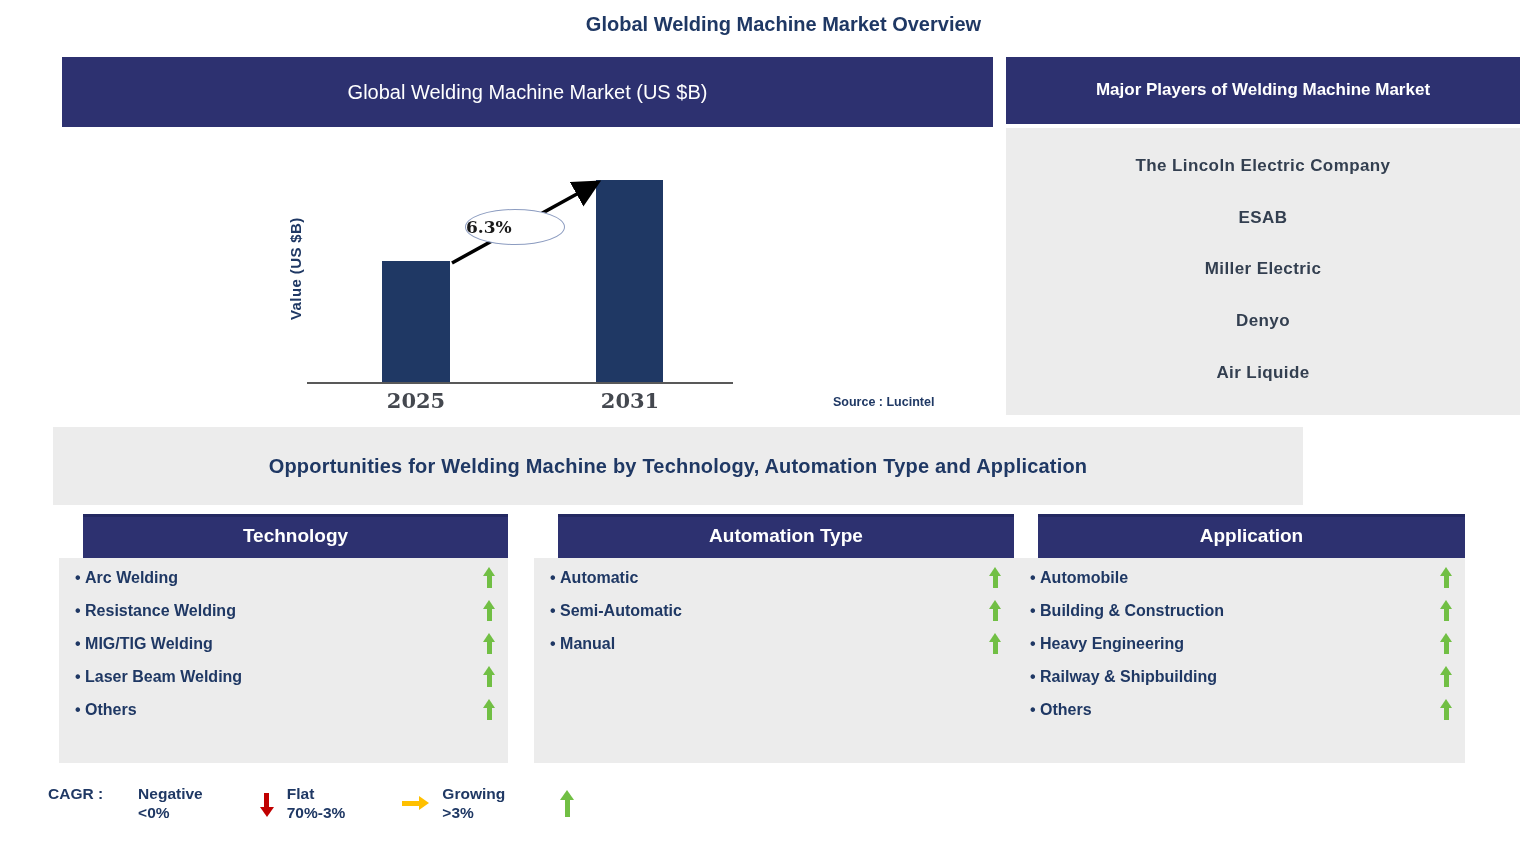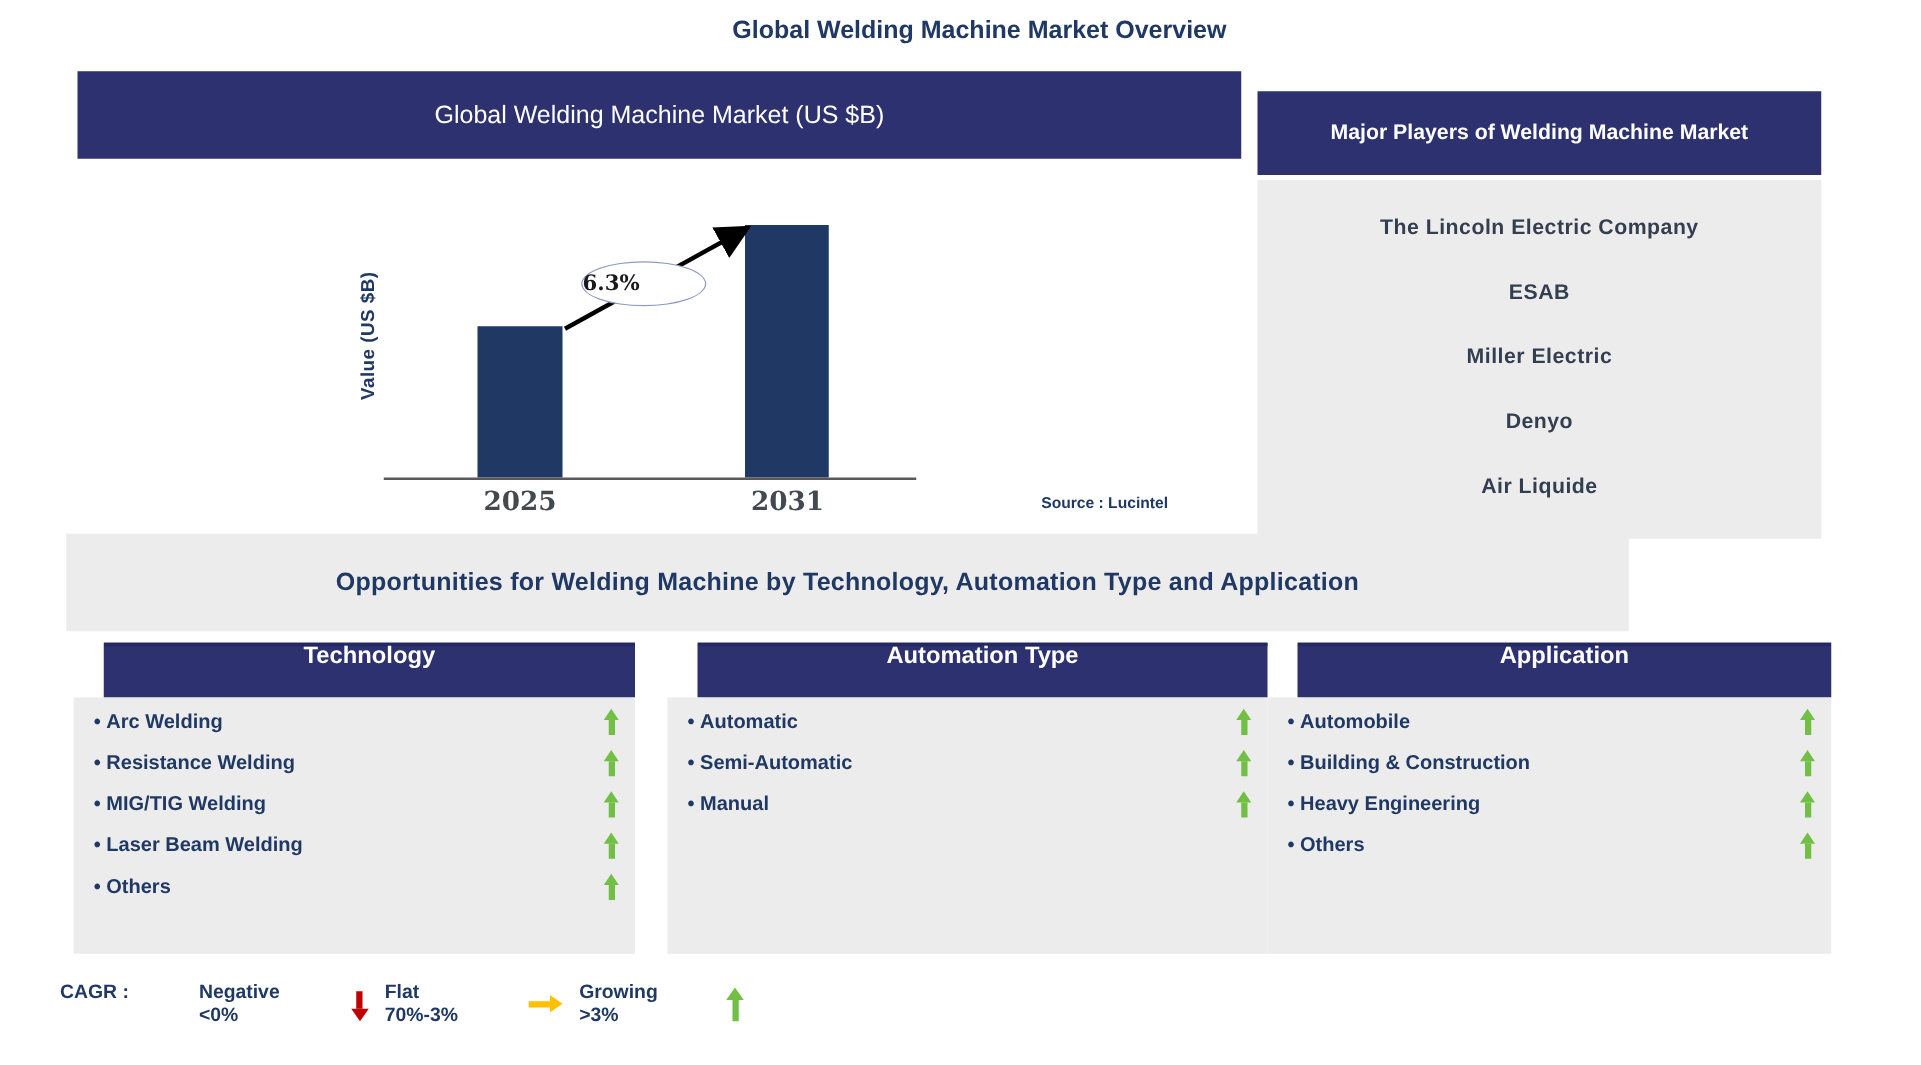--- a/index.html
+++ b/index.html
@@ -36,21 +36,21 @@
     font-family:"DejaVu Serif", serif; font-weight:bold; font-size:17px; color:#1a1a1a;
   }
   .x-tick {
     position:absolute; top:261px; width:120px; text-align:center;
     font-family:"DejaVu Serif", serif; font-weight:bold; font-size:21px; color:#44484F;
   }
   .x-tick-2025 { left:294px; }
   .x-tick-2031 { left:508px; }
   .source-label { position:absolute; left:771px; top:268px; font-weight:bold; font-size:12.5px; color:#1F3864; }
   
-  .right-panel { position:absolute; left:1006px; top:73px; width:451px; }
+  .right-panel { position:absolute; left:1006px; top:57px; width:514px; }
   .right-header {
     height:67px; background:#2D3170; color:#ffffff; font-weight:bold; font-size:17px;
     display:flex; align-items:center; justify-content:center; text-align:center;
     line-height:1.55; padding:0 28px; box-sizing:border-box;
   }
   .players-list {
     margin-top:4px; background:#ECECEC; height:287px; box-sizing:border-box;
     display:flex; flex-direction:column; justify-content:space-around; align-items:center;
     padding:12px 0 16px;
   }
@@ -61,33 +61,33 @@
     display:flex; align-items:center; justify-content:center;
     font-size:20px; font-weight:bold; color:#1F3864; letter-spacing:0.2px;
   }
   
   .opp-col { position:absolute; top:514px; }
   .col-technology { left:59px;  width:449px; }
   .col-automation { left:534px; width:480px; }
   .col-application{ left:1014px; width:451px; }
   .col-header {
     height:44px; background:#2D3170; box-shadow:inset 0 3px 0 #232861;
-    display:flex; align-items:flex-start; justify-content:center;
+    display:flex; align-items:center; justify-content:center;
     color:#ffffff; font-size:19px; font-weight:bold;margin-left:24px;
   }
   .col-body { background:#ECECEC; height:205px; padding-top:3px; box-sizing:border-box; }
   .opp-item { height:33px; display:flex; align-items:center; justify-content:space-between; padding:0 13px 0 16px; }
   .opp-item-label { font-weight:bold; font-size:16px; color:#1F3864; }
   .opp-item-label::before { content:"\2022\00a0"; }
   .up-arrow { display:flex; flex-direction:column; align-items:center; }
   .up-arrow .arrow-head { width:0; height:0; border-left:6.5px solid transparent; border-right:6.5px solid transparent; border-bottom:9px solid #71BF44; }
   .up-arrow .arrow-stem { width:5px; height:12px; background:#71BF44; }
   
   .cagr-legend { position:absolute; left:48px; top:784px; display:flex; align-items:flex-start; }
-  .cagr-label { font-weight:bold; font-size:15.5px; color:#1F3864; margin-right:56px; padding-top:1px; }
+  .cagr-label { font-weight:bold; font-size:15.5px; color:#1F3864; margin-right:35px; padding-top:1px; }
   .legend-entry { display:flex; align-items:center;gap:44px; }
   .legend-text { font-weight:bold; font-size:15.5px; color:#1F3864; line-height:19px; white-space:pre; }
   .arr-down { display:flex; flex-direction:column; align-items:center; margin:0 13px; padding-top:4px; }
   .arr-down .stem { width:5px; height:14px; }
   .arr-down .head { width:0; height:0; border-left:7px solid transparent; border-right:7px solid transparent; border-top:10px solid; }
   .arr-right { display:flex; align-items:center; margin:0 13px; }
   .arr-right .stem { width:17px; height:5px; }
   .arr-right .head { width:0; height:0; border-top:7px solid transparent; border-bottom:7px solid transparent; border-left:10px solid; }
   .arr-up { display:flex; flex-direction:column; align-items:center; margin:0 11px; }
   .arr-up .head { width:0; height:0; border-left:7px solid transparent; border-right:7px solid transparent; border-bottom:10px solid; }
@@ -231,20 +231,27 @@
           </span>
         </div>
         <div class="opp-item">
           <span class="opp-item-label">Heavy Engineering</span>
           <span class="up-arrow">
             <span class="arrow-head" style="border-bottom-color: rgb(113, 191, 68);"></span>
             <span class="arrow-stem" style="background: rgb(113, 191, 68);"></span>
           </span>
         </div>
         <div class="opp-item">
+          <span class="opp-item-label">Railway &amp; Shipbuilding</span>
+          <span class="up-arrow">
+            <span class="arrow-head" style="border-bottom-color: rgb(113, 191, 68);"></span>
+            <span class="arrow-stem" style="background: rgb(113, 191, 68);"></span>
+          </span>
+        </div>
+        <div class="opp-item">
           <span class="opp-item-label">Others</span>
           <span class="up-arrow">
             <span class="arrow-head" style="border-bottom-color: rgb(113, 191, 68);"></span>
             <span class="arrow-stem" style="background: rgb(113, 191, 68);"></span>
           </span>
         </div>
       </div>
   </div>
 
   <div class="cagr-legend">

